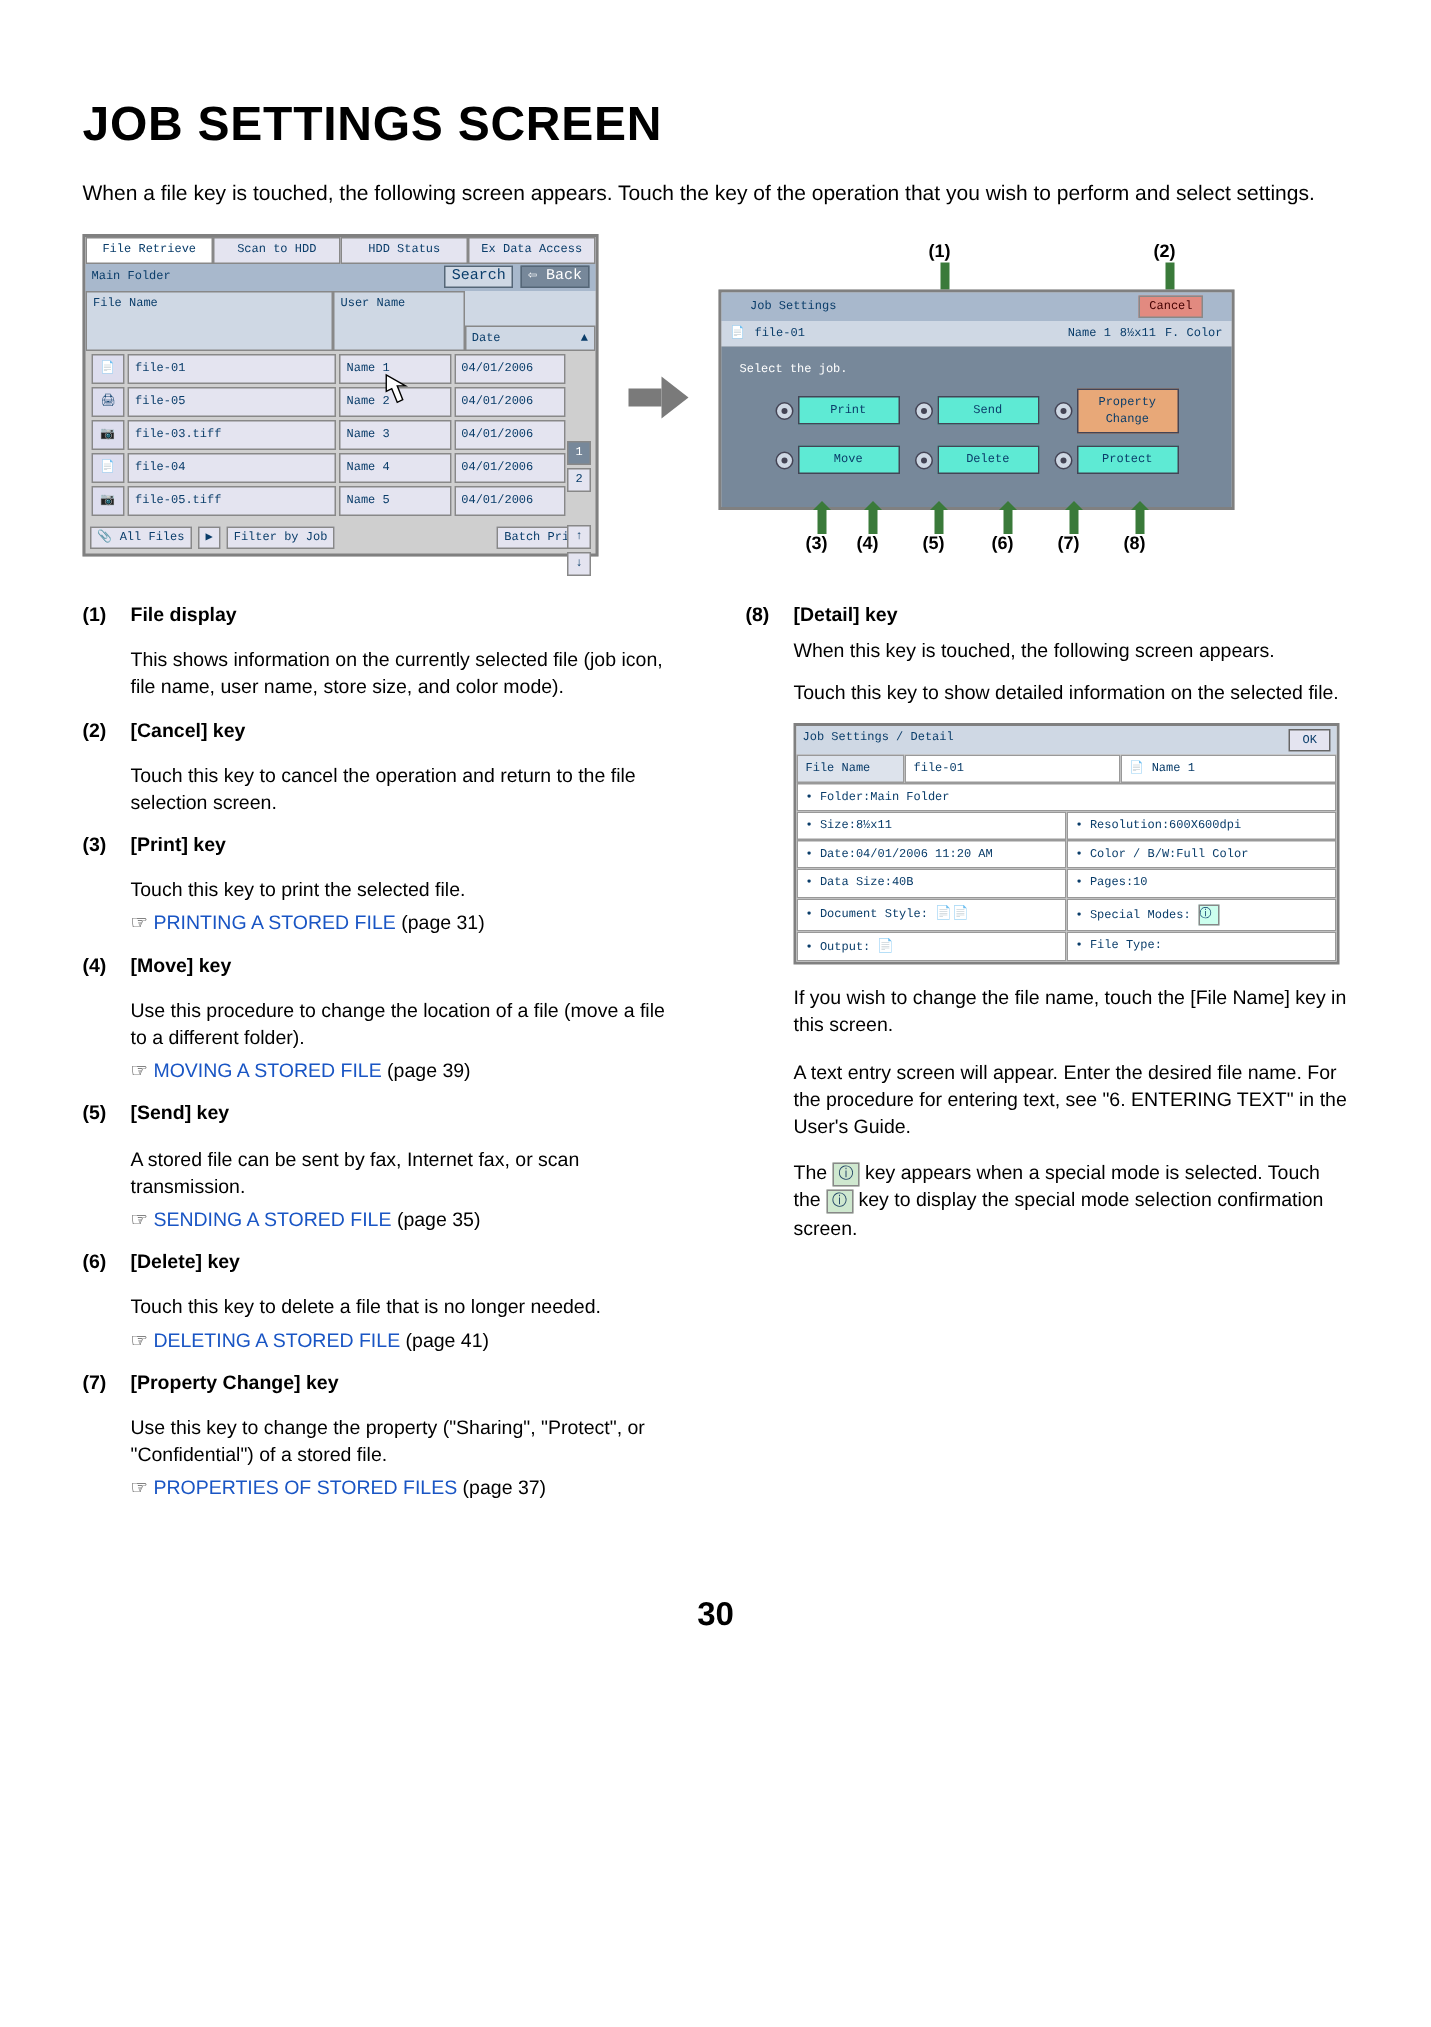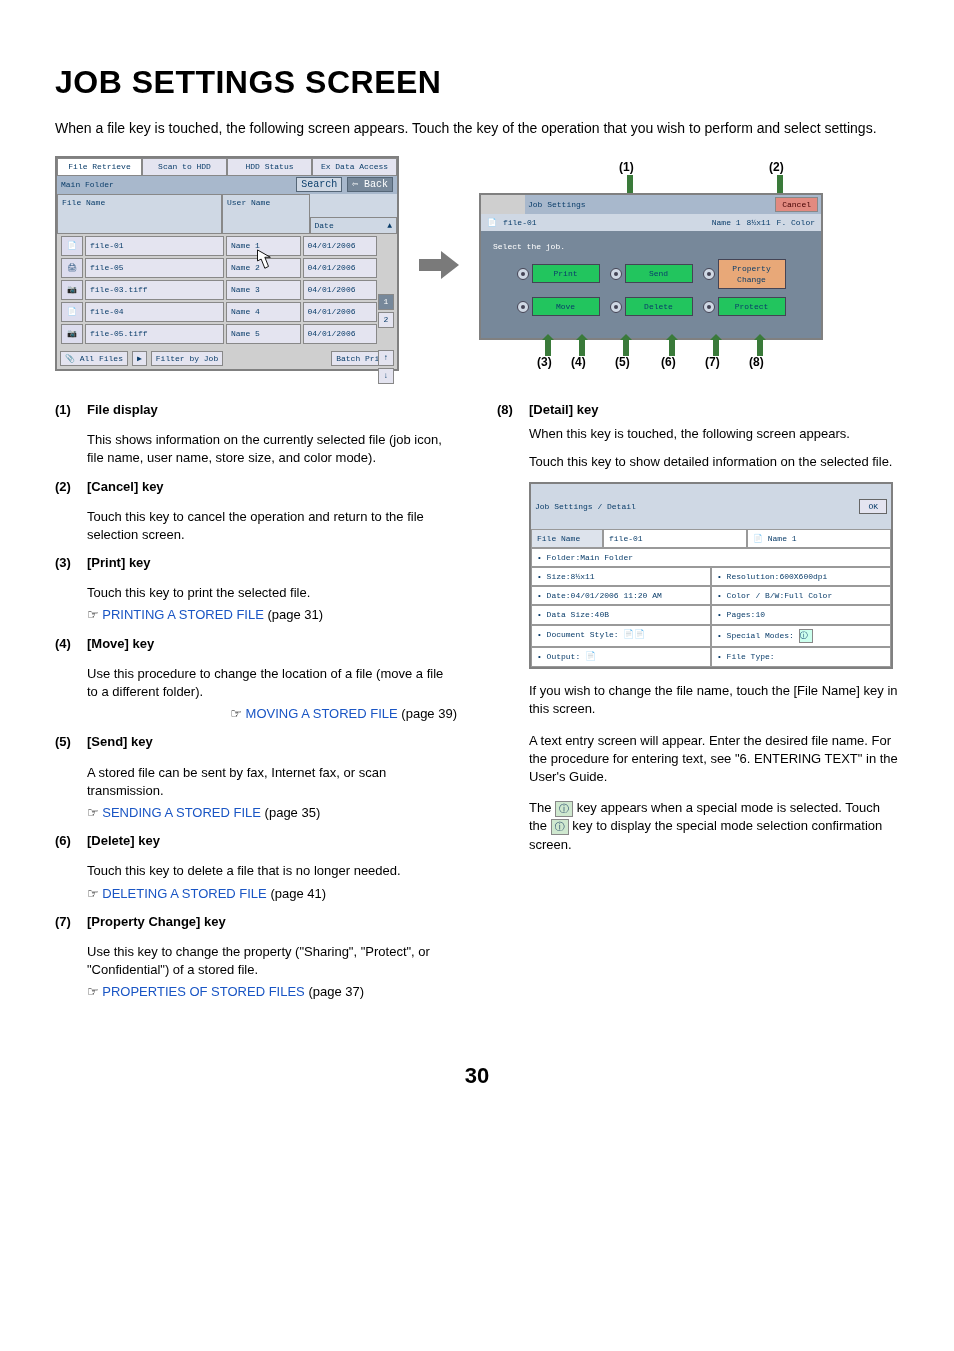--- a/index.html
+++ b/index.html
@@ -73,31 +73,31 @@
   .bigarrow::before {
     content:""; position:absolute; left:0; top:10px; width:22px; height:12px;
     background:#7a7a7a;
   }
   .bigarrow::after {
     content:""; position:absolute; left:22px; top:2px;
     border-left:18px solid #7a7a7a; border-top:14px solid transparent; border-bottom:14px solid transparent;
   }
 
   
-  .p2top { background:#a8b8cc; display:flex; justify-content:space-between; padding:2px 3px; font-size:8px; align-items:center;margin-left:44px;}
+  .p2top { background:#a8b8cc; display:flex; justify-content:space-between; padding:2px 19px; font-size:8px; align-items:center;}
   .p2top .cancel { border:1px solid #888; background:#e28a80; color:#400; padding:1px 6px; font-size:8px;}
   .p2info { display:flex; gap:6px; padding:3px 6px; font-size:8px; background:#cfd8e4; }
   .p2body { background:#77889a; padding:10px 12px 14px 12px; }
   .p2body .seltxt { color:#fff; font-size:8px; margin-bottom:6px; }
   .btnrow { display:flex; gap:10px; margin-bottom:8px; justify-content:center; }
   .opwrap { display:flex; align-items:center; gap:3px;}
   .circle { width:10px;height:10px;border:1px solid #445;border-radius:50%;background:#cfd8e4; position:relative;}
   .circle::after{content:"";position:absolute;left:3px;top:3px;width:4px;height:4px;border-radius:50%;background:#445;}
   .opbtn {
-    width:66px; border:1px solid #445; background:#22c55e; color:#0a3d6a;
+    width:66px; border:1px solid #445; background:#5eead4; color:#0a3d6a;
     padding:3px 0; text-align:center; font-size:8px;
   }
   .opbtn.orange { background:#e8a878; }
 
   .callouts-top { position:relative; height:30px; }
   .ptr {
     position:absolute; width:6px; height:20px; background:#3a7a3a;
   }
   .ptr::after {
     content:""; position:absolute; bottom:-6px; left:-3px;
@@ -122,21 +122,21 @@
   .item .title { font-weight:bold; margin-bottom:2px; }
   .desc { margin-left:32px; margin-bottom:10px; font-size:13px; }
   .link { color:#1955c4; }
   .pointer-icon { font-family: Arial; }
 
   
   .detailpanel {
     border:2px solid #808080; width: 360px; font-size:9px;
     font-family:"Courier New",monospace; color:#0a3d6a; margin: 6px 0 10px 0;
   }
-  .detailtop { display:flex; justify-content:space-between; align-items:center; padding:15px 4px; background:#cfd8e4; font-size:8px;}
+  .detailtop { display:flex; justify-content:space-between; padding:2px 4px; background:#cfd8e4; font-size:8px;}
   .detailtop .ok { border:1px solid #666; background:#e4e4f0; padding:1px 8px; font-size:8px;}
   .drow { display:flex; }
   .dcell { border:1px solid #999; padding:3px 5px; font-size:8px; flex:1; background:#fff;}
   .dcell.lbl { background:#dde3ec; }
   .dcell .ic { display:inline-block; width:12px; height:12px; border:1px solid #888; background:#cfe; vertical-align:middle;}
 
   .inline-ic {
     display:inline-block; width:16px; height:14px; border:1px solid #888;
     background:#cfe8cf; vertical-align:middle; font-size:10px; text-align:center; line-height:14px;
     color:#246;
@@ -319,21 +319,21 @@
       </div>
       <div class="desc">Touch this key to print the selected file.</div>
       <div class="desc" style="margin-top: -6px;"><span class="pointer-icon">☞ </span><span class="link">PRINTING A STORED FILE</span><span> (page 31)</span></div>
       <div class="item">
         <div class="num">(4)</div>
         <div class="body">
           <div class="title">[Move] key</div>
         </div>
       </div>
       <div class="desc">Use this procedure to change the location of a file (move a file to a different folder).</div>
-      <div class="desc" style="margin-top: -6px; text-align: right;"><span class="pointer-icon">☞ </span><span class="link">MOVING A STORED FILE</span><span> (page 39)</span></div>
+      <div class="desc" style="margin-top: -6px;"><span class="pointer-icon">☞ </span><span class="link">MOVING A STORED FILE</span><span> (page 39)</span></div>
       <div class="item">
         <div class="num">(5)</div>
         <div class="body">
           <div class="title">[Send] key</div>
         </div>
       </div>
       <div class="desc">A stored file can be sent by fax, Internet fax, or scan transmission.</div>
       <div class="desc" style="margin-top: -6px;"><span class="pointer-icon">☞ </span><span class="link">SENDING A STORED FILE</span><span> (page 35)</span></div>
       <div class="item">
         <div class="num">(6)</div>

